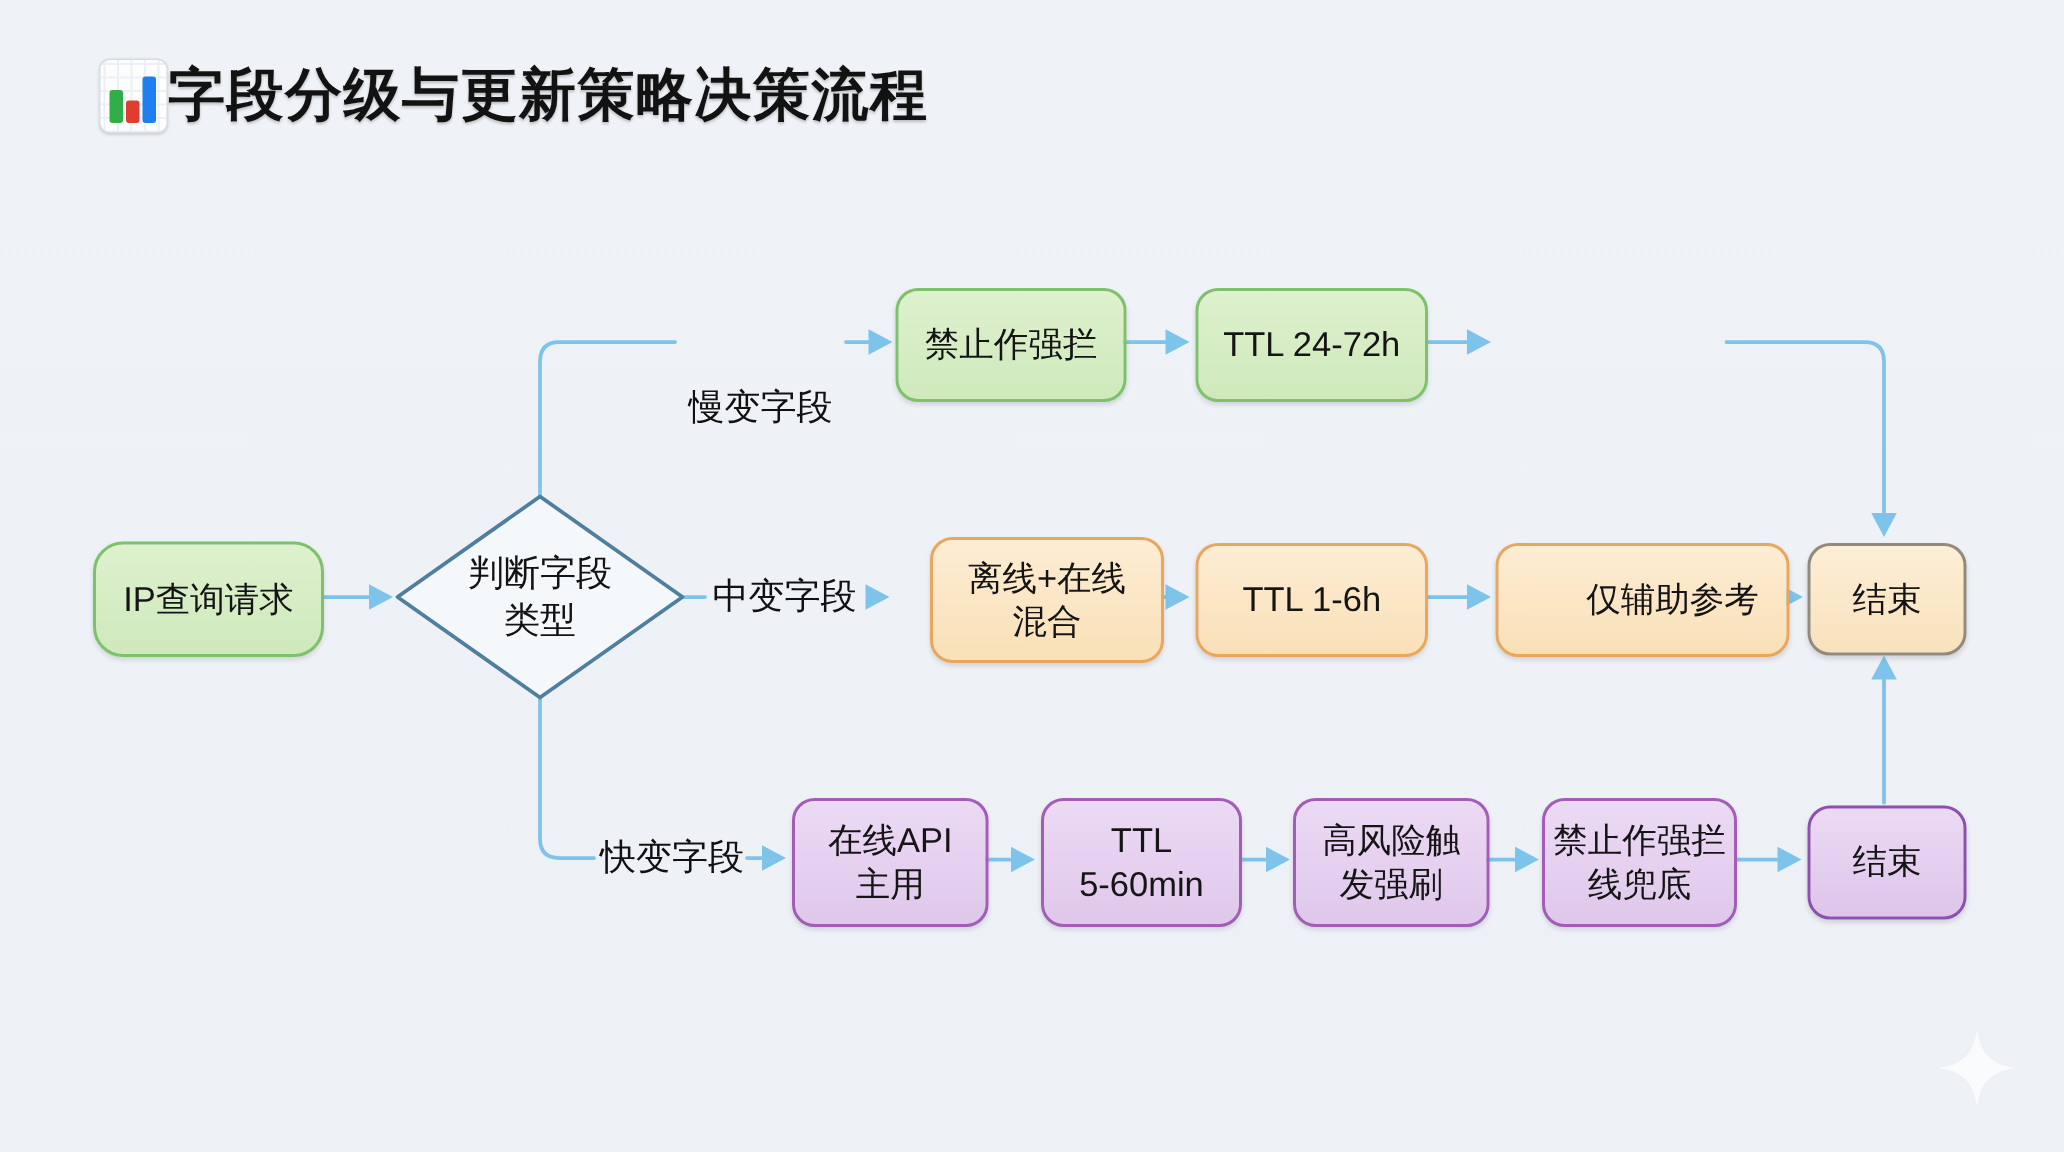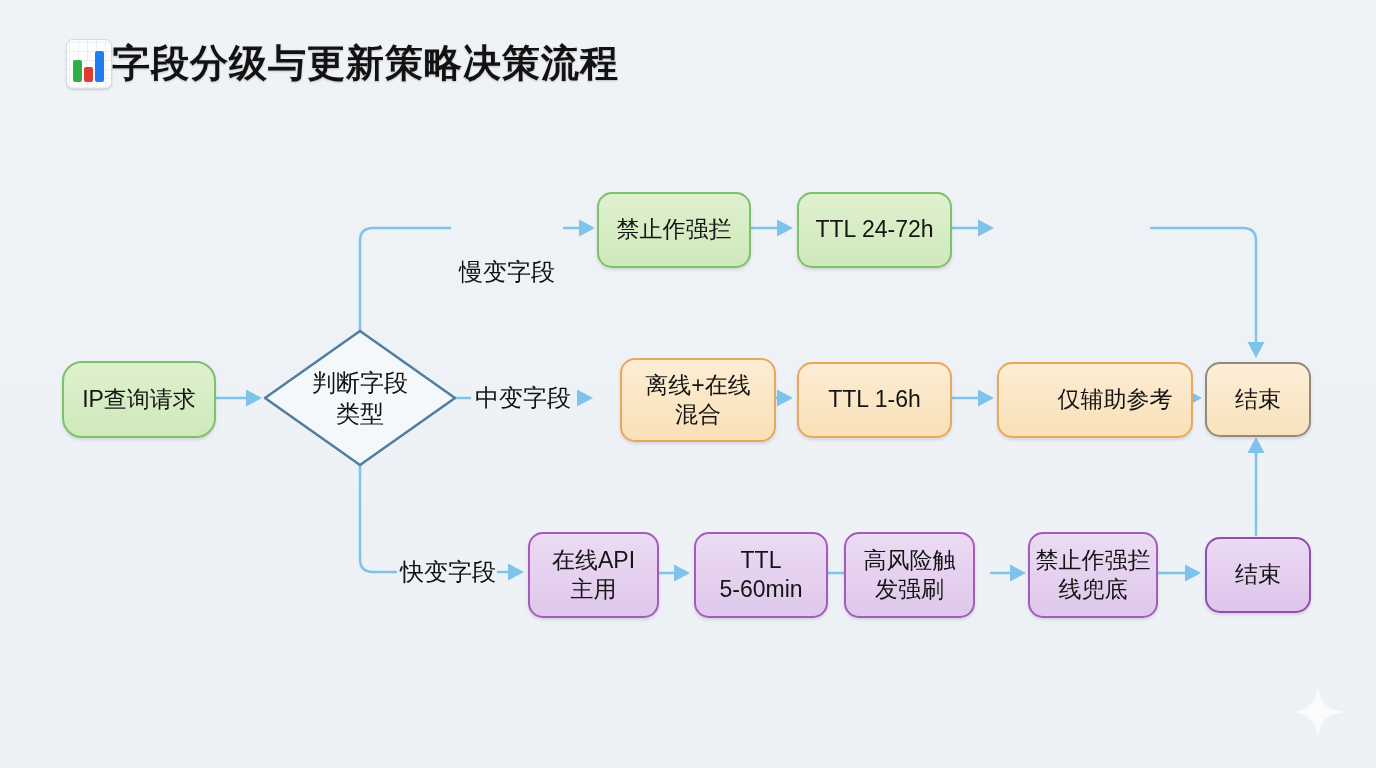--- a/index.html
+++ b/index.html
@@ -115,21 +115,21 @@
   <div class="node orange" style="left:595px;top:358px;width:152px;height:80px;margin-left:25px;">离线+在线
 混合</div>
   <div class="node orange" style="left:797px;top:362px;width:151px;height:72px;">TTL 1-6h</div>
   <div class="node orange" style="left:997px;top:362px;width:152px;height:72px;padding-left:40px;">仅辅助参考</div>
   <div class="node end-mid" style="left:1205px;top:362px;width:102px;height:71px;">结束</div>
 
   <div class="node purple" style="left:528px;top:532px;width:127px;height:82px;">在线API
 主用</div>
   <div class="node purple" style="left:694px;top:532px;width:130px;height:82px;border-radius:15px;">TTL
 5-60min</div>
-  <div class="node purple" style="left:844px;top:532px;width:127px;height:82px;">高风险触
+  <div class="node purple" style="left:862px;top:532px;width:127px;height:82px;">高风险触
 发强刷</div>
   <div class="node purple" style="left:1028px;top:532px;width:126px;height:82px;">禁止作强拦
 线兜底</div>
   <div class="node end-fast" style="left:1205px;top:537px;width:102px;height:72px;">结束</div>
 
 
   <svg class="sparkle" width="52" height="52" viewBox="-26 -26 52 52">
     <path d="M0,-26 C2.5,-9 9,-2.5 26,0 C9,2.5 2.5,9 0,26 C-2.5,9 -9,2.5 -26,0 C-9,-2.5 -2.5,-9 0,-26 Z" fill="#f9fbfd"></path>
   </svg>
 

